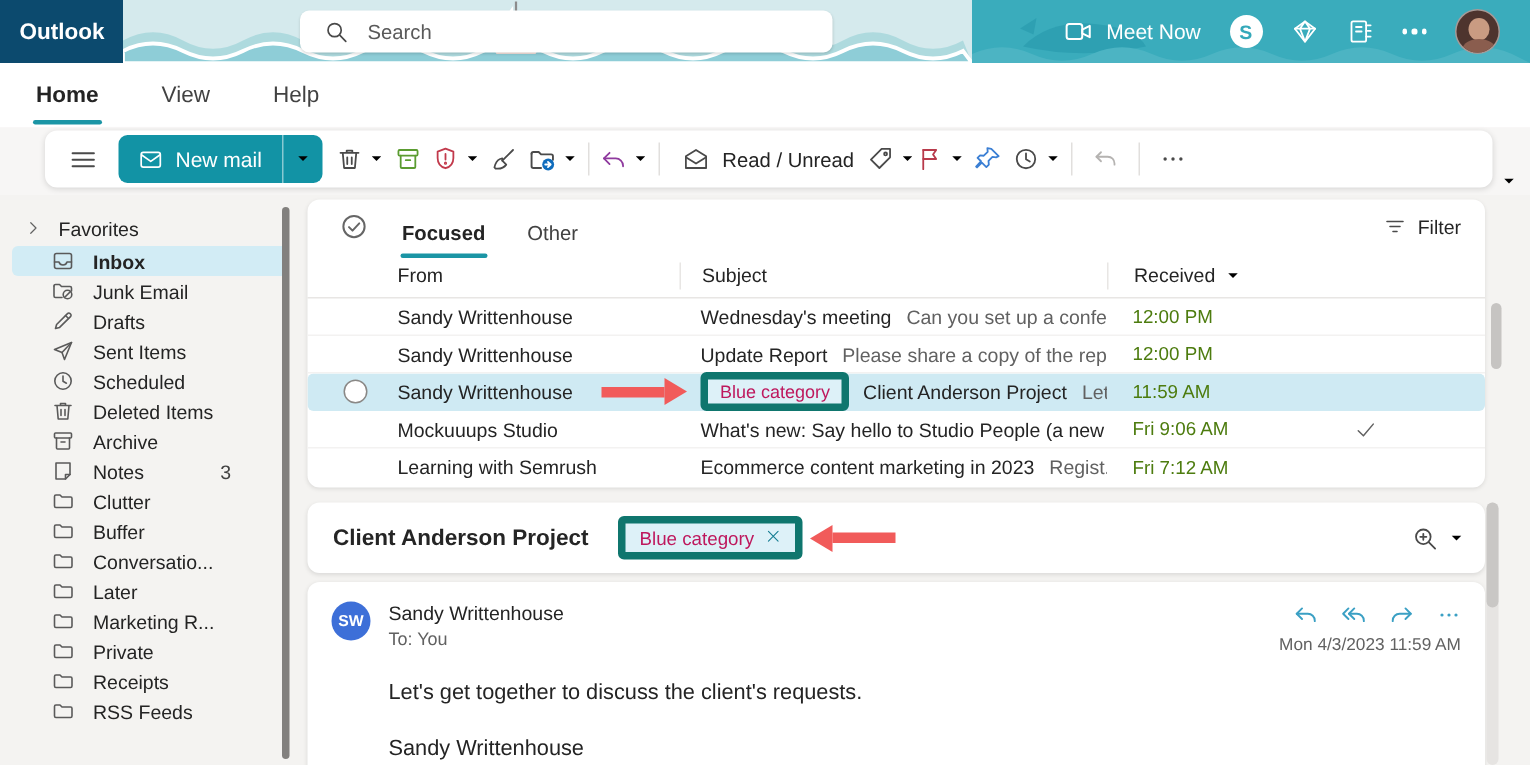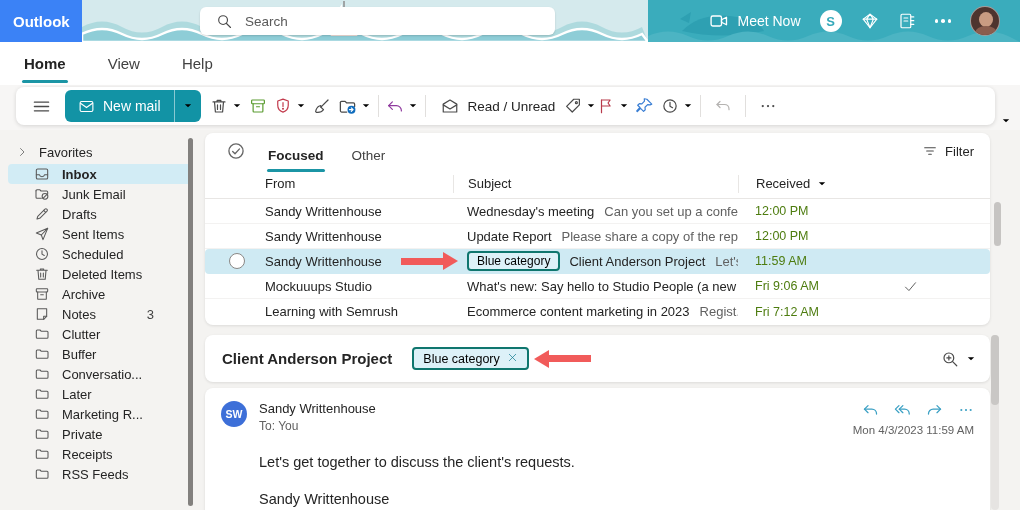--- a/index.html
+++ b/index.html
@@ -3,21 +3,21 @@
 <meta charset="utf-8">
 <style>
   * { margin:0; padding:0; box-sizing:border-box; }
   html,body { width:1020px; height:510px; overflow:hidden; }
   body { font-family:"Liberation Sans", sans-serif; background:#f4f3f1; color:#242424; }
   svg { display:block; }
   .ico { stroke:#4a4a4a; fill:none; stroke-width:1.6; stroke-linecap:round; stroke-linejoin:round; }
 
   
   .topbar { position:relative; height:42px; background:#d5eaed; }
-  .logo { position:absolute; left:0; top:0; width:82px; height:42px; background:#3b82f6; color:#fff;
+  .logo { position:absolute; left:0; top:0; width:82px; height:42px; background:#0c4a6e; color:#fff;
           font-size:15px; font-weight:600; display:flex; align-items:center; padding-left:13px; z-index:3; }
   .banner-svg { position:absolute; left:82px; top:0; width:938px; height:42px; z-index:1; }
   .searchbar { position:absolute; left:200px; top:7px; width:355px; height:28px; background:#fff; border-radius:6px;
                display:flex; align-items:center; gap:12px; padding-left:16px; z-index:4; box-shadow:0 1px 2px rgba(0,0,0,.15); }
   .searchbar span { font-size:13.5px; color:#5a5a5a; }
   .top-right { position:absolute; right:0; top:0; height:42px; display:flex; align-items:center; gap:19px; padding-right:20px; z-index:4; }
   .tr-btn { display:flex; align-items:center; gap:8px; color:#fff; font-size:14px; background:none; border:none; cursor:pointer; }
   .tr-btn .ico { stroke:#fff; }
   .skype { width:22px; height:22px; border-radius:50%; background:#fff; color:#35a9ba; font-size:13px; font-weight:700;
            display:flex; align-items:center; justify-content:center; }
@@ -28,21 +28,21 @@
   .avatar::after { content:""; position:absolute; left:4px; top:19px; width:22px; height:14px; border-radius:50% 50% 0 0; background:#8a5d4e; }
 
   
   .ribbon { height:43px; background:#fff; display:flex; align-items:center; gap:38px; padding-left:22px; }
   .rtab { position:relative; font-size:15px; color:#424242; background:none; border:none; cursor:pointer; padding:4px 2px; }
   .rtab.active { font-weight:700; color:#242424; }
   .rtab.active::after { content:""; position:absolute; left:0; right:0; bottom:-7px; height:3px; border-radius:3px; background:#1b95a5; }
 
   
   .toolzone { position:relative; height:45px; background:#f7f6f5; }
-  .toolcard { position:absolute; left:16px; top:2px; right:25px; height:38px; background:#fff; border-radius:8px;
+  .toolcard { position:absolute; left:30px; top:2px; right:25px; height:38px; background:#fff; border-radius:8px;
               box-shadow:0 1px 4px rgba(0,0,0,.14); display:flex; align-items:center; padding:0 10px; gap:1px; }
   .tbtn { height:30px; min-width:30px; display:flex; align-items:center; justify-content:center; gap:4px; background:none; border:none; border-radius:4px; cursor:pointer; }
   .chev { width:10px; height:10px; }
   .tdiv { width:1px; height:22px; background:#e1dfdd; margin:0 6px; }
   .newmail { display:flex; height:32px; background:#1293a5; border-radius:6px; overflow:hidden; margin:0 8px; }
   .newmail .nm-main { display:flex; align-items:center; gap:8px; color:#fff; font-size:14px; padding:0 13px; background:none; border:none; cursor:pointer; }
   .newmail .nm-chev { width:27px; display:flex; align-items:center; justify-content:center; border:none; background:none; border-left:1px solid rgba(255,255,255,.5); cursor:pointer; }
   .ru-label { font-size:13.5px; color:#242424; }
   .collapse-chev { position:absolute; right:9px; bottom:4px; background:none; border:none; cursor:pointer; }
 
@@ -74,22 +74,22 @@
   .c-recv { padding-left:17px; border-left:1px solid #e8e6e4; height:18px; display:flex; align-items:center; gap:7px; cursor:pointer; }
   .mrow { position:relative; height:25px; display:flex; align-items:center; font-size:13px; border-bottom:1px solid #f3f2f1; cursor:pointer; }
   .mrow.sel { background:#cfeaf3; border-radius:4px; border-bottom-color:transparent; }
   .m-sel { width:60px; display:flex; align-items:center; padding-left:24px; }
   .radio { width:16px; height:16px; border-radius:50%; border:1.5px solid #8a8886; background:#fff; }
   .m-from { width:188px; white-space:nowrap; overflow:hidden; }
   .m-subj { width:285px; padding-left:14px; white-space:nowrap; overflow:hidden; display:flex; align-items:center; }
   .m-subj .sp { color:#616161; margin-left:10px; }
   .m-time { width:155px; padding-left:17px; font-size:12.5px; color:#4d7c0f; }
   .m-stat { flex:1; padding-left:10px; }
-  .chip { display:inline-flex; align-items:flex-start; gap:7px; font-size:12px; color:#000000; background:#ddf1f8;
-          border:2px solid #0f766e; border-radius:4px; padding:1px 8px; white-space:nowrap; cursor:pointer; }
+  .chip { display:inline-flex; align-items:flex-start; gap:7px; font-size:12px; color:#be185d; background:#ddf1f8;
+          border:5px solid #0f766e; border-radius:4px; padding:1px 8px; white-space:nowrap; cursor:pointer; }
   .m-subj .chip { margin-right:9px; flex:none; }
   .arrow { display:flex; align-items:center; }
   .arrow .bar { width:42px; height:7px; background:#f15b5a; }
   .arrow .hd-r { width:0; height:0; border-top:9px solid transparent; border-bottom:9px solid transparent; border-left:15px solid #f15b5a; }
   .arrow .hd-l { width:0; height:0; border-top:9px solid transparent; border-bottom:9px solid transparent; border-right:15px solid #f15b5a; }
   .row-arrow { position:absolute; left:196px; top:3px; }
 
   
   .read-head { top:205px; height:47px; display:flex; align-items:center; padding:0 14px; }
   .read-title { font-size:15px; font-weight:700; color:#252525; margin-left:3px; }

